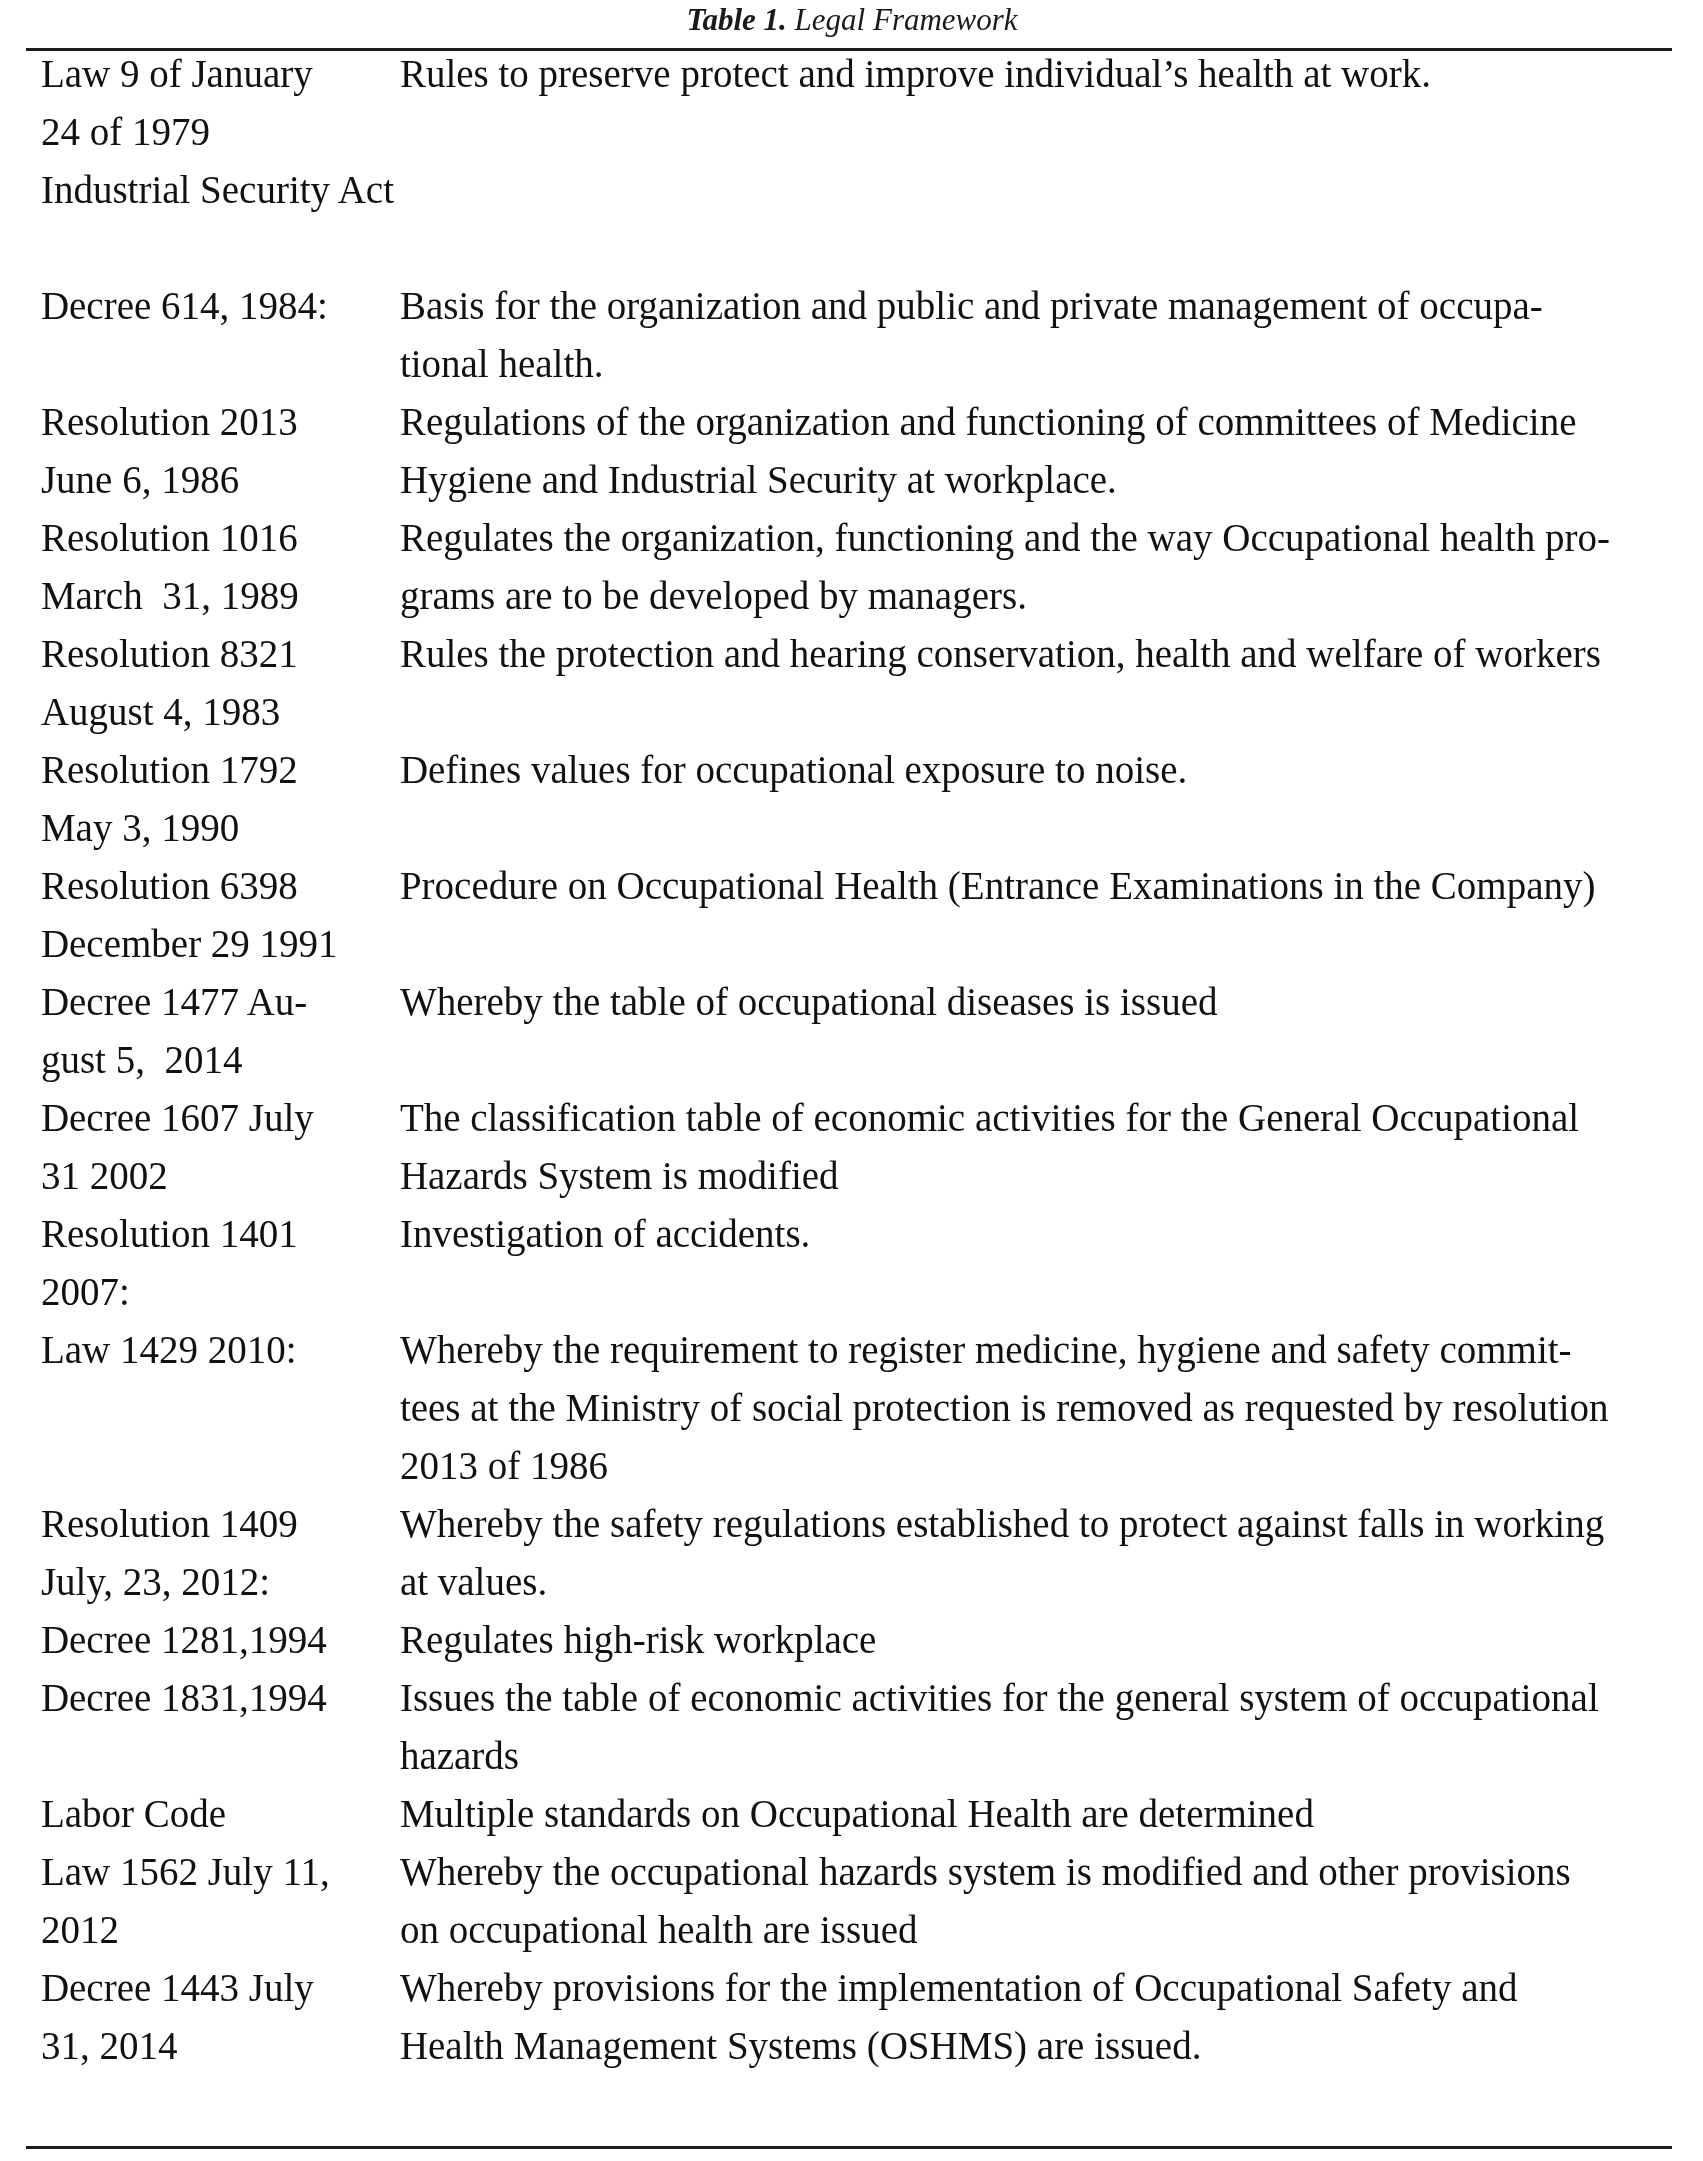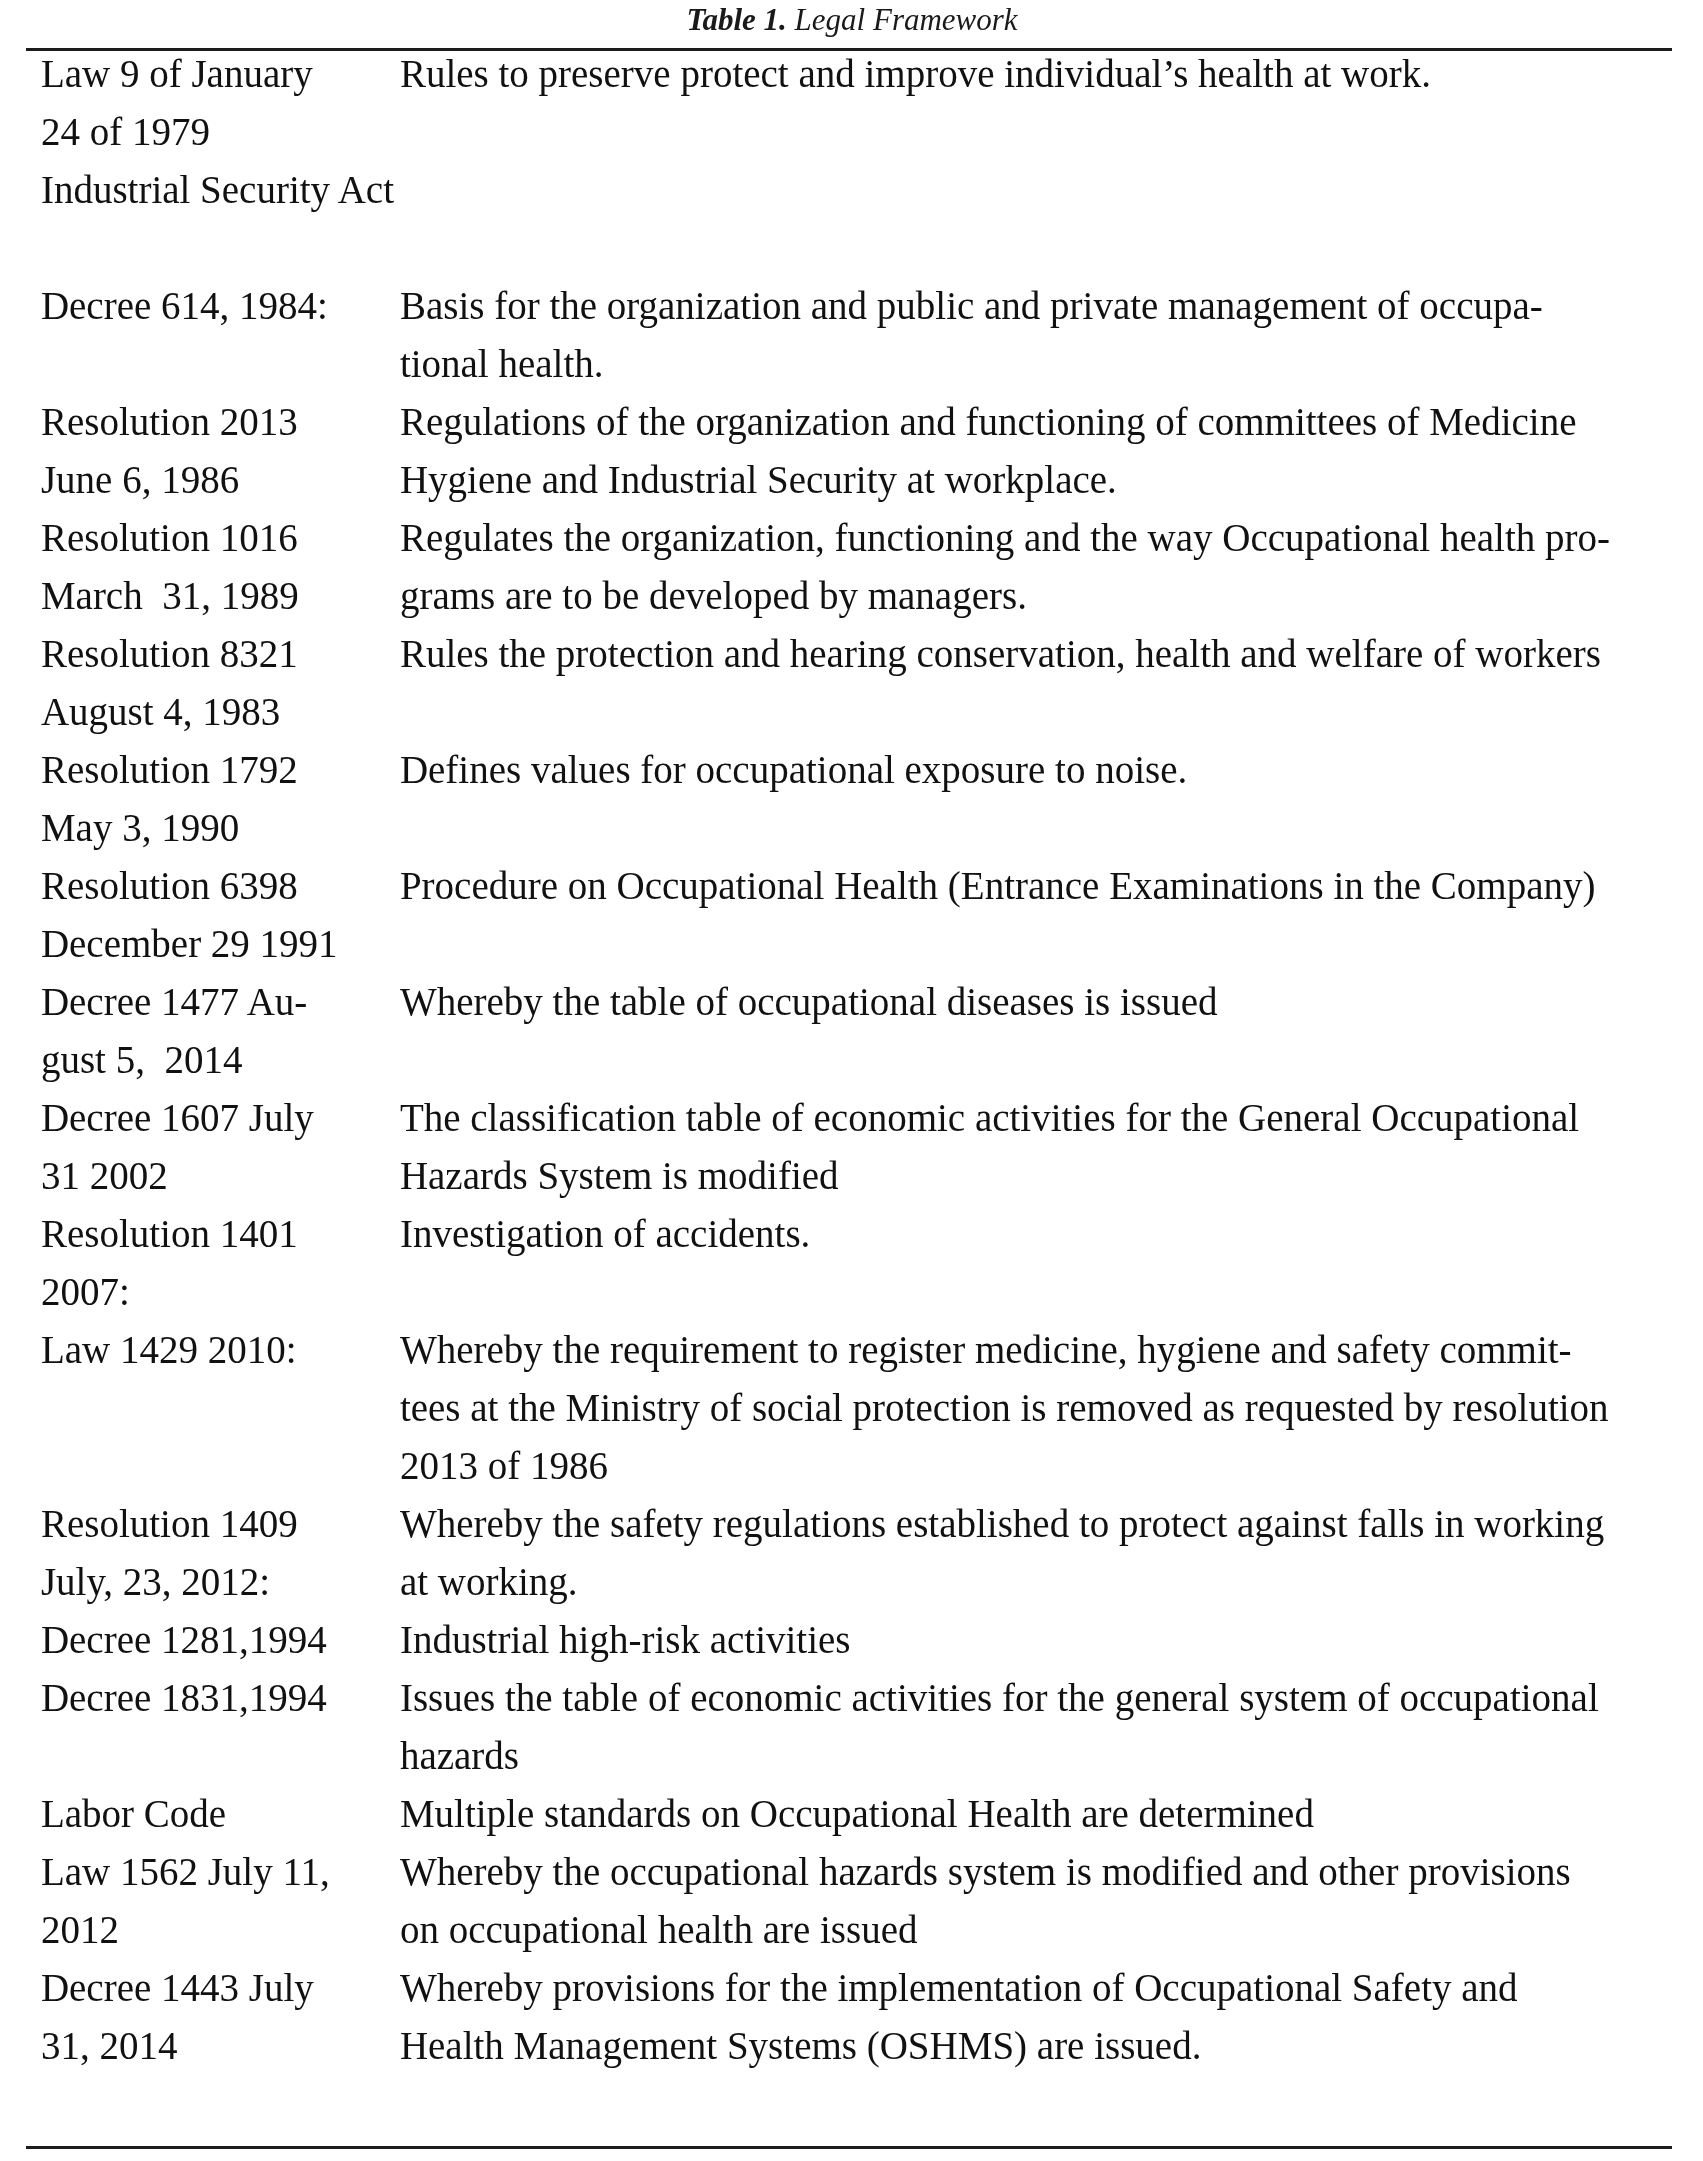--- a/index.html
+++ b/index.html
@@ -130,25 +130,25 @@
     <div class="row">
       <div class="cell cell-name"><span class="line">Resolution 1401</span><span class="line">2007:</span></div>
       <div class="cell cell-desc"><span class="line">Investigation of accidents.</span><span class="line"></span></div>
     </div>
     <div class="row">
       <div class="cell cell-name"><span class="line">Law 1429 2010:</span><span class="line"></span><span class="line"></span></div>
       <div class="cell cell-desc"><span class="line">Whereby the requirement to register medicine, hygiene and safety commit-</span><span class="line">tees at the Ministry of social protection is removed as requested by resolution</span><span class="line">2013 of 1986</span></div>
     </div>
     <div class="row">
       <div class="cell cell-name"><span class="line">Resolution 1409</span><span class="line">July, 23, 2012:</span></div>
-      <div class="cell cell-desc"><span class="line">Whereby the safety regulations established to protect against falls in working</span><span class="line">at working.</span></div>
+      <div class="cell cell-desc"><span class="line">Whereby the safety regulations established to protect against falls in working</span><span class="line">at values.</span></div>
     </div>
     <div class="row">
       <div class="cell cell-name"><span class="line">Decree 1281,1994</span></div>
-      <div class="cell cell-desc"><span class="line">Industrial high-risk activities</span></div>
+      <div class="cell cell-desc"><span class="line">Regulates high-risk workplace</span></div>
     </div>
     <div class="row">
       <div class="cell cell-name"><span class="line">Decree 1831,1994</span><span class="line"></span></div>
       <div class="cell cell-desc"><span class="line">Issues the table of economic activities for the general system of occupational</span><span class="line">hazards</span></div>
     </div>
     <div class="row">
       <div class="cell cell-name"><span class="line">Labor Code</span></div>
       <div class="cell cell-desc"><span class="line">Multiple standards on Occupational Health are determined</span></div>
     </div>
     <div class="row">

